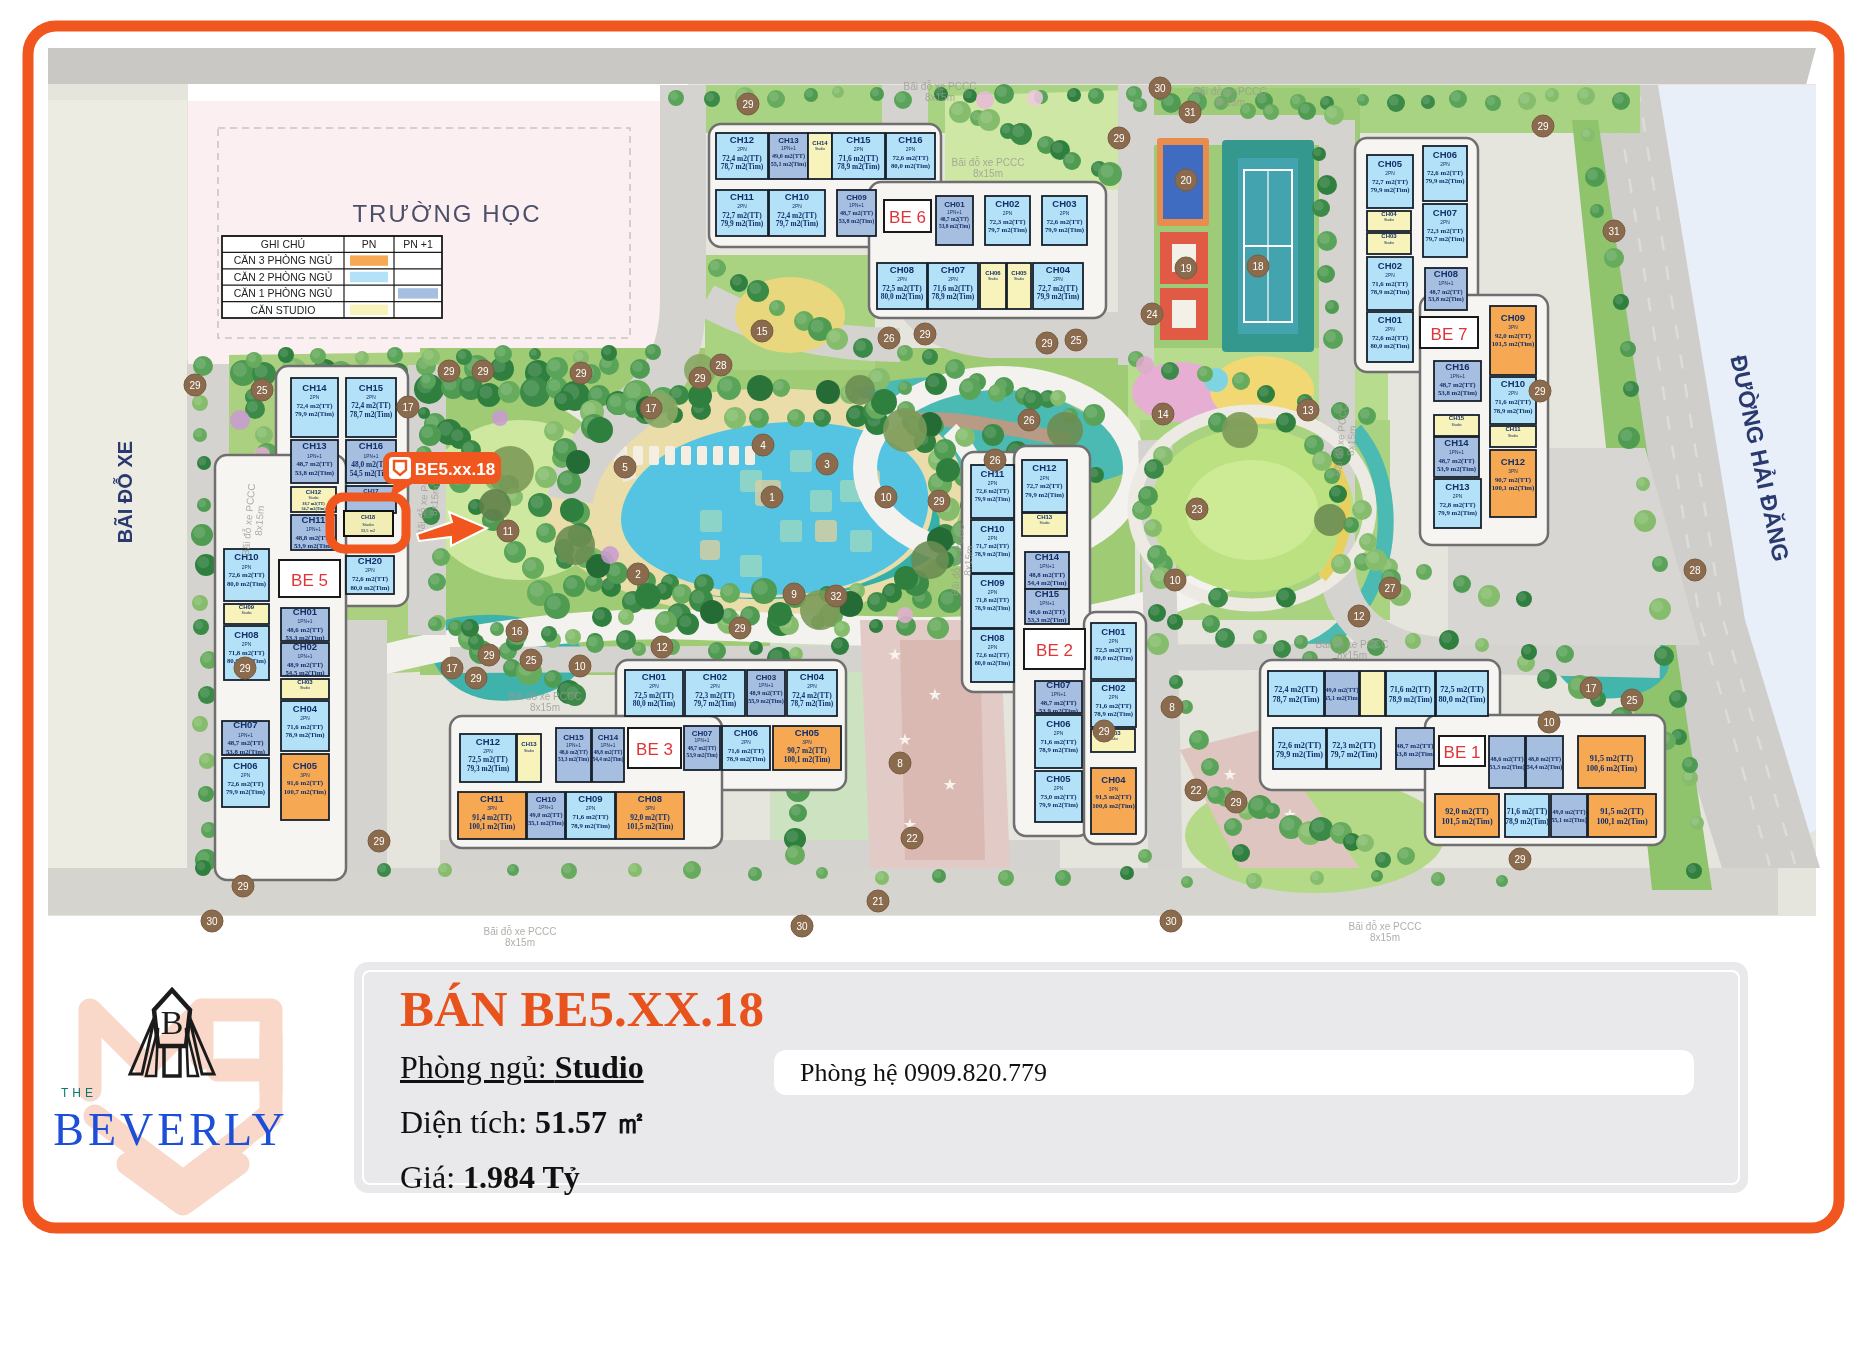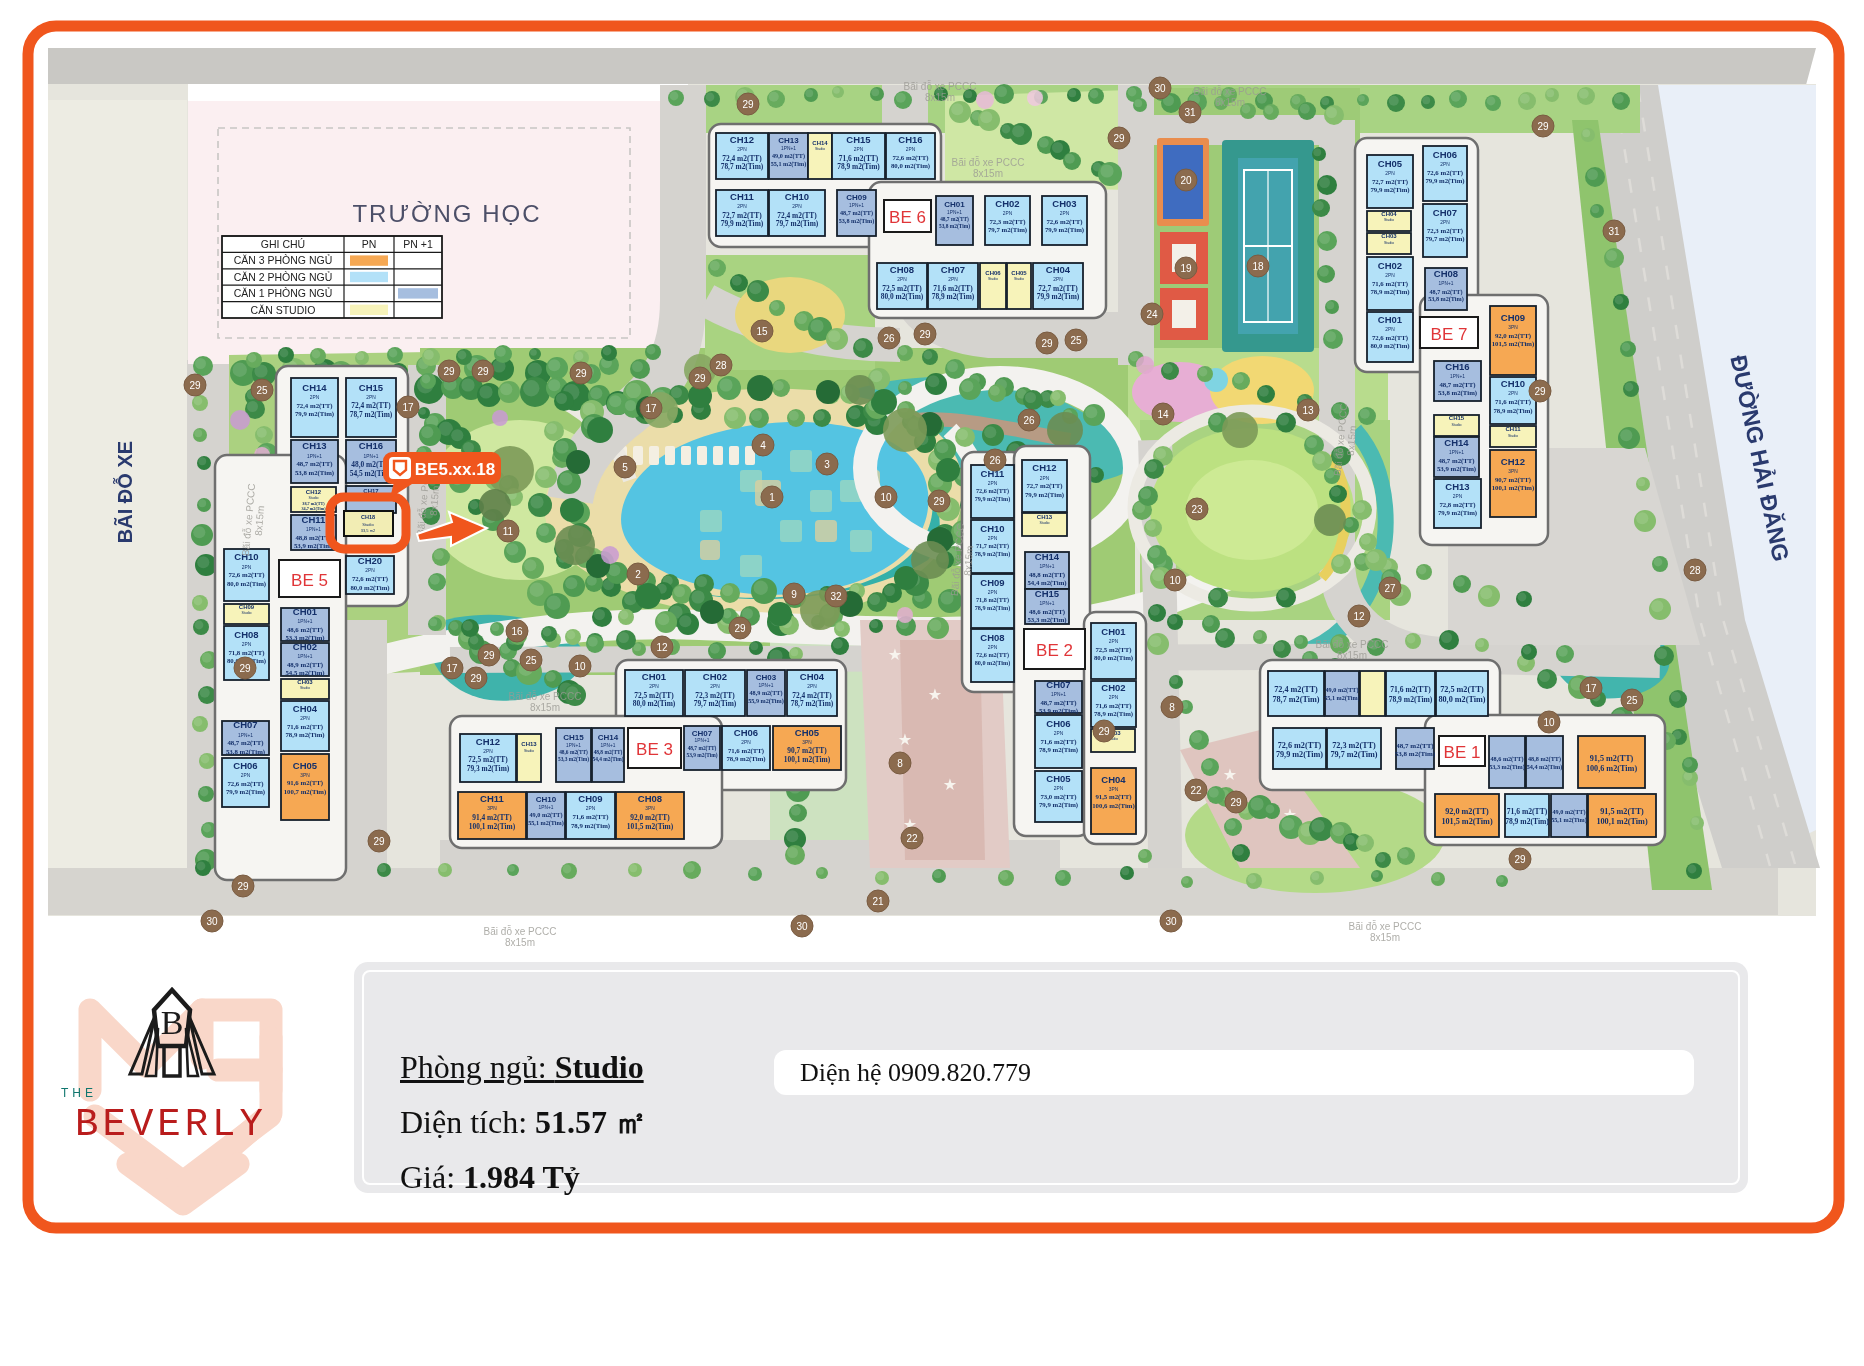--- a/index.html
+++ b/index.html
@@ -2432,28 +2432,29 @@
 <path d="M33 30 L8 88 L20 88 Z" stroke-width="3"></path>
 <path d="M36 42 L24 90 L34 90 Z" stroke-width="2.6"></path>
 <path d="M67 30 L92 88 L80 88 Z" stroke-width="3"></path>
 <path d="M64 42 L76 90 L66 90 Z" stroke-width="2.6"></path>
 </g>
 <text x="50" y="48" font-family="Liberation Serif, serif" font-size="34" fill="#1b1b1b" text-anchor="middle">B</text>
 </svg>
 
 <div style="position:absolute;left:61px;top:1086px;width:220px;text-align:left;font-family:'Liberation Sans', sans-serif;font-size:12px;letter-spacing:4px;color:#0f766e;">THE</div>
 
-<div style="position:absolute;left:46px;top:1103px;width:250px;text-align:center;font-family:Liberation Mono, monospace;font-size:39px;letter-spacing:4px;color:#b91c1c;">BEVERLY</div>
+<div style="position:absolute;left:46px;top:1103px;width:250px;text-align:center;font-family:Liberation Serif, serif;font-size:46px;letter-spacing:4px;color:#1d4ed8;">BEVERLY</div>
 
 <div style="position:absolute;left:354px;top:962px;width:1394px;height:231px;background:#e9e9eb;border-radius:14px;"></div>
 
 <div style="position:absolute;left:362px;top:970px;width:1374px;height:211px;border:2px solid #ffffff;border-radius:8px;"></div>
 
+<div style="position:absolute;left:400px;top:980px;font-family:'Liberation Serif', serif;font-size:51px;font-weight:bold;color:#e8521c;">BÁN BE5.XX.18</div>
 
 <div style="position:absolute;left:400px;top:1049px;font-family:'Liberation Serif', serif;font-size:32px;color:#111;text-decoration:underline;">Phòng ngủ: <b>Studio</b></div>
 
 <div style="position:absolute;left:400px;top:1101px;font-family:'Liberation Serif', serif;font-size:32px;color:#111;">Diện tích: <b>51.57 ㎡</b></div>
 
 <div style="position:absolute;left:400px;top:1153px;font-family:'Liberation Serif', serif;font-size:32px;color:#111;margin-top:6px;">Giá: <b>1.984 Tỷ</b></div>
 
 <div style="position:absolute;left:774px;top:1050px;width:920px;height:45px;background:#fff;border-radius:12px;"></div>
 
-<div style="position:absolute;left:800px;top:1058px;font-family:'Liberation Serif', serif;font-size:26px;color:#111;">Diện hệ 0909.820.779</div>
+<div style="position:absolute;left:800px;top:1058px;font-family:'Liberation Serif', serif;font-size:26px;color:#111;">Phòng hệ 0909.820.779</div>
 </div>
 </body></html>

